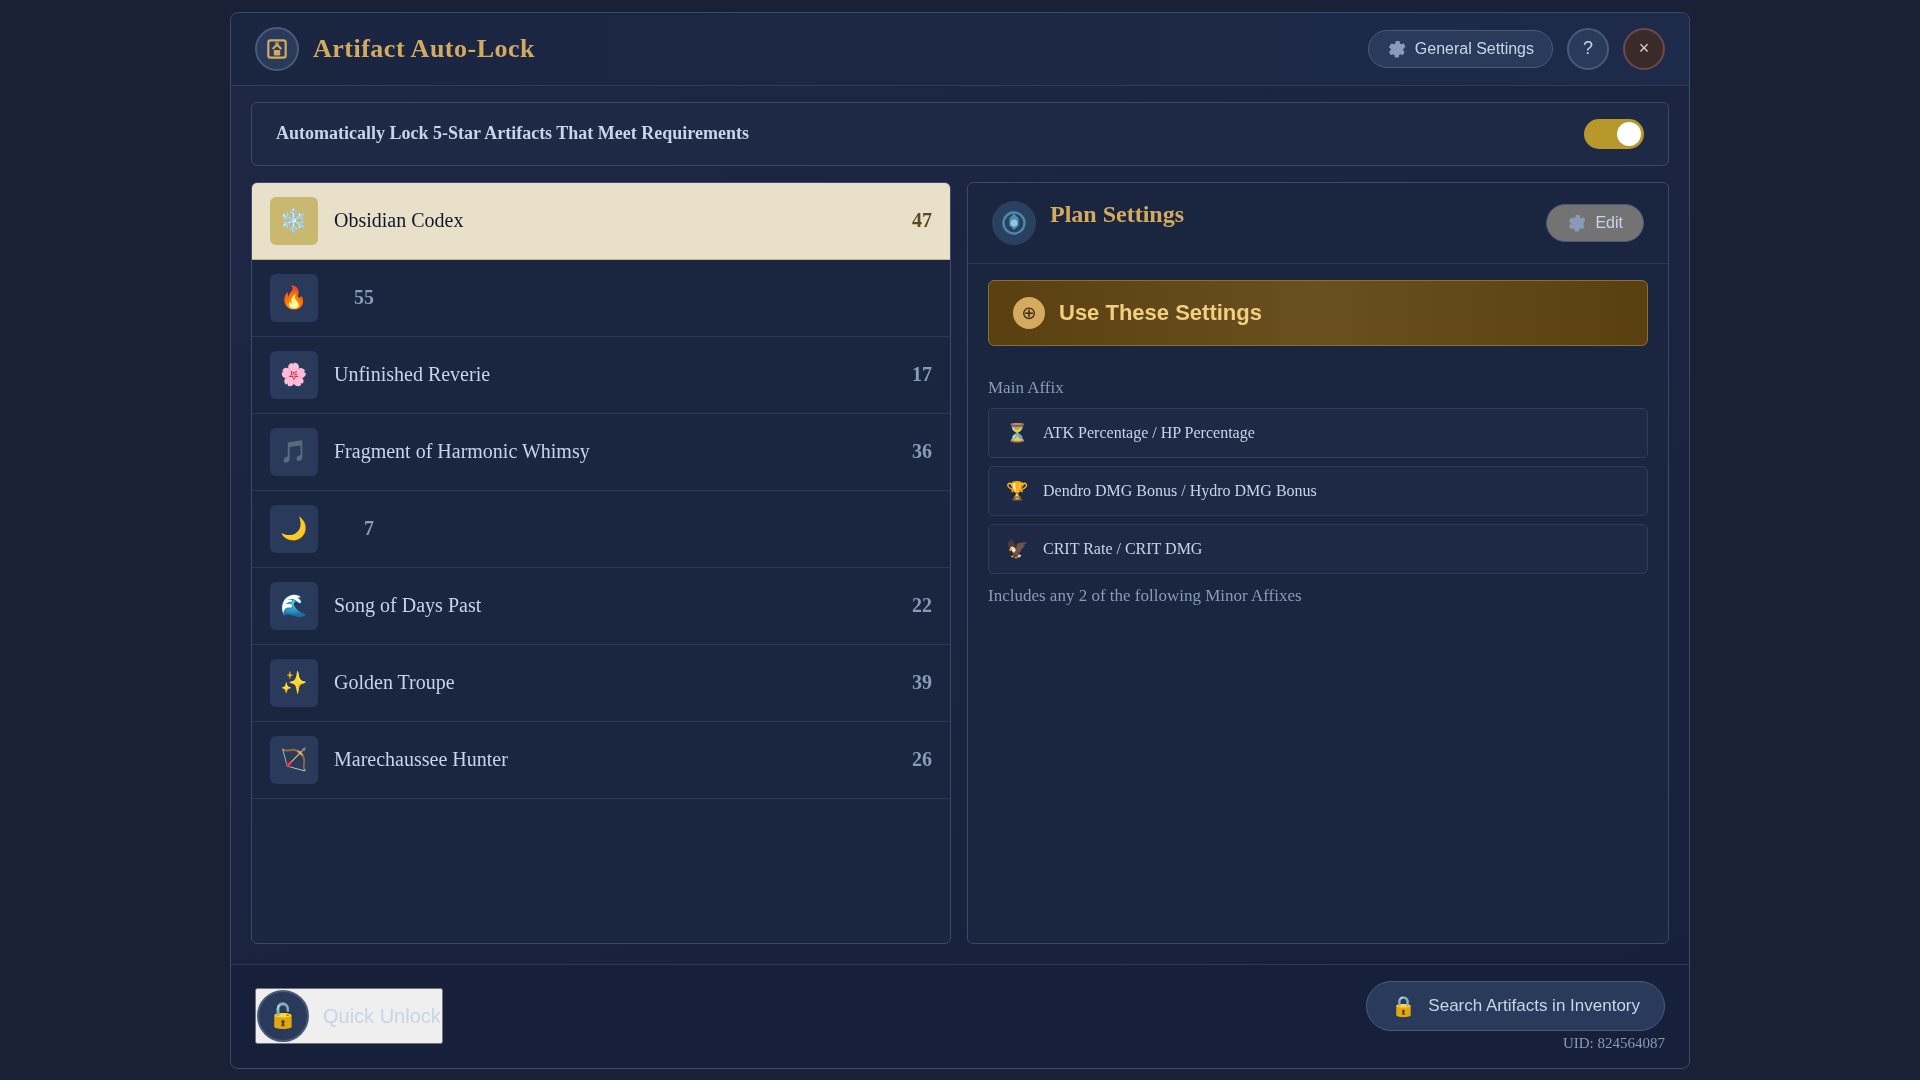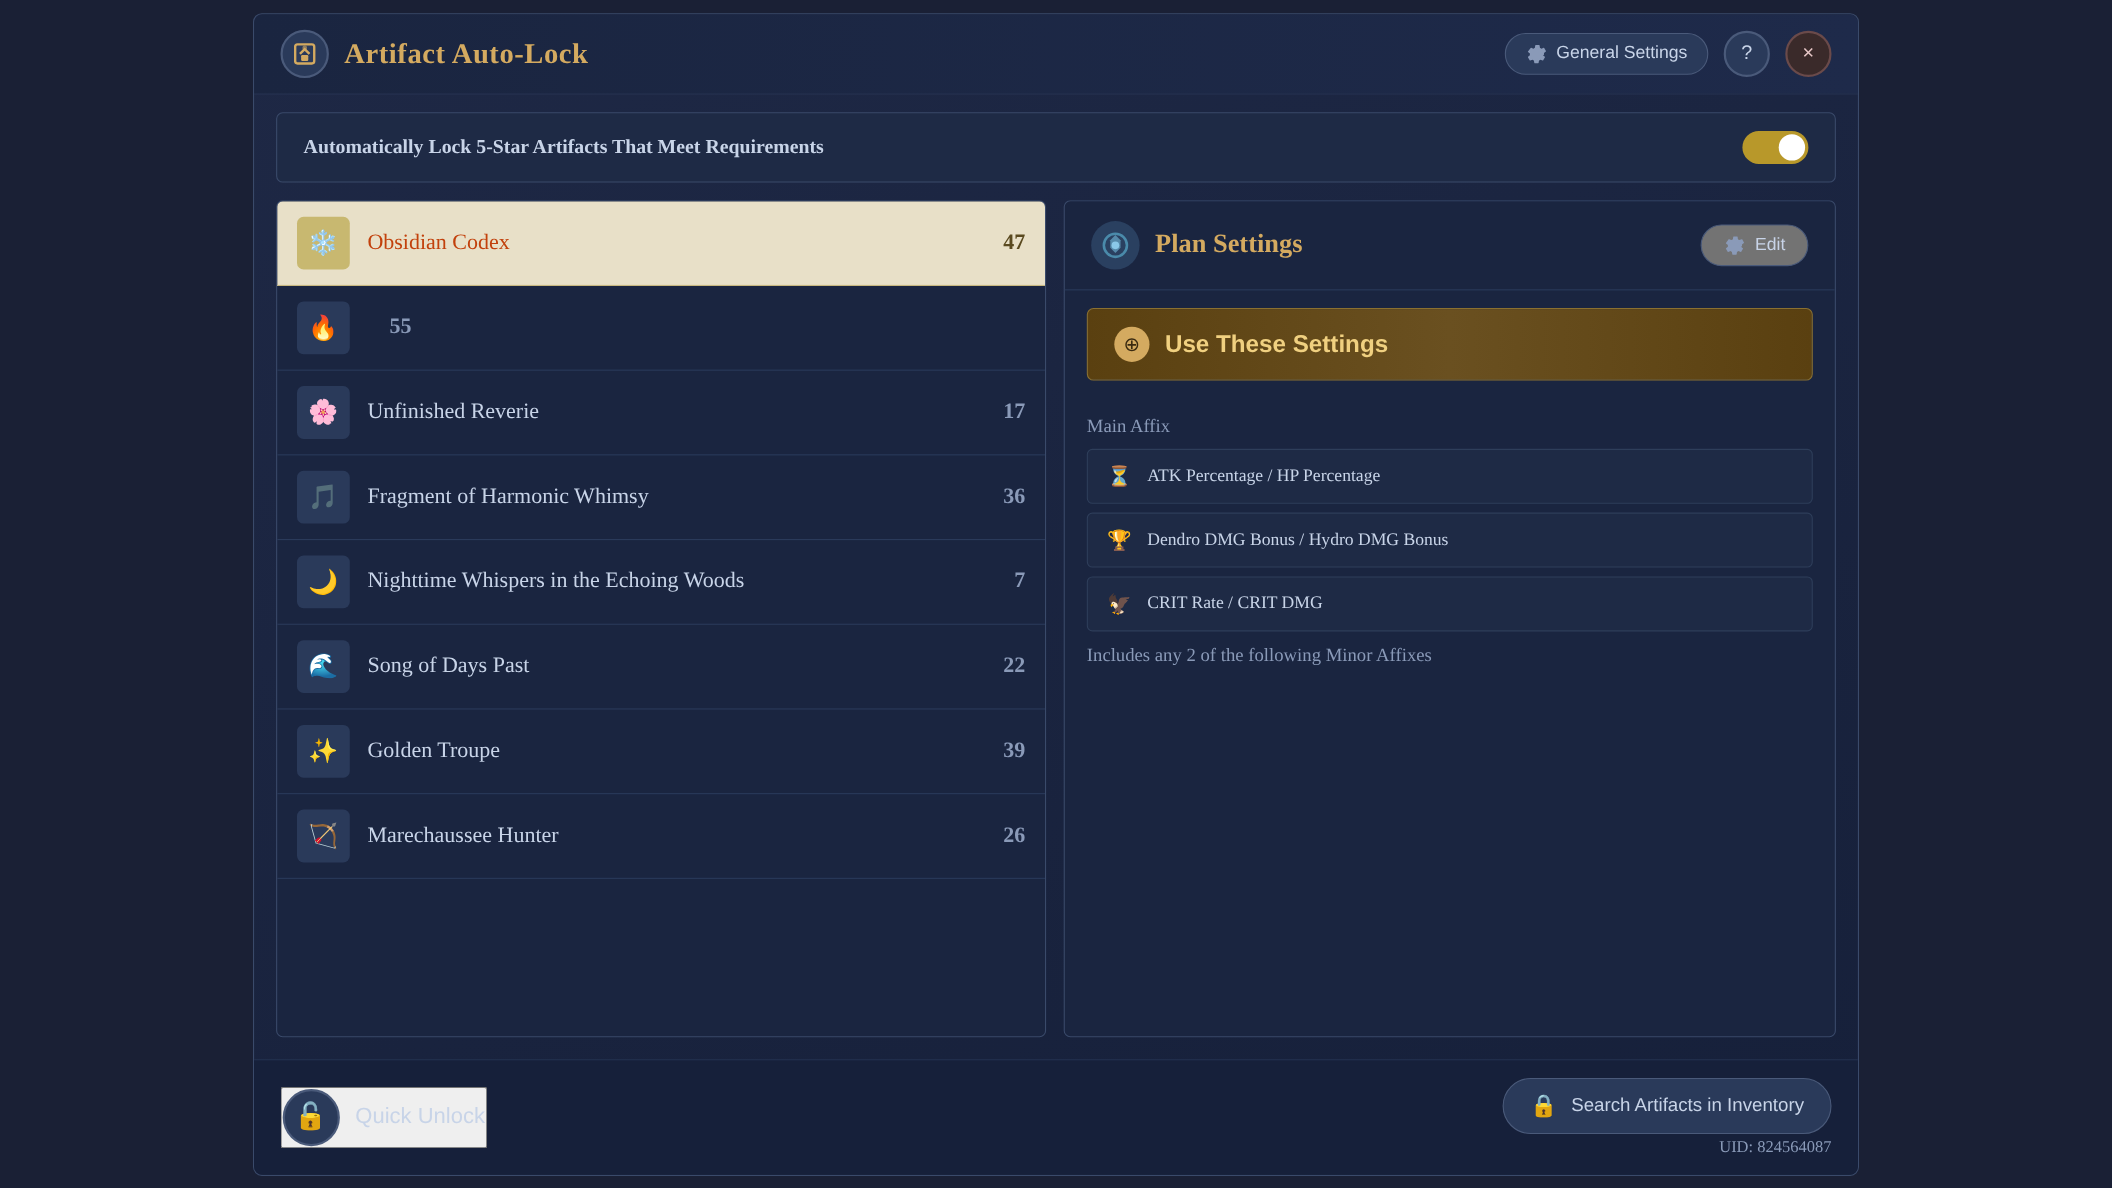--- a/index.html
+++ b/index.html
@@ -185,21 +185,21 @@
       cursor: pointer;
       transition: background 0.15s;
     }
 
     .artifact-item.selected {
       background: #e8e0c8;
       border-bottom-color: #c8b880;
     }
 
     .artifact-item.selected .artifact-name {
-      color: #c2410c;
+      color: #0f172a;
     }
 
     .artifact-item.selected .artifact-count {
       color: #5a4a20;
     }
 
     .artifact-icon {
       width: 48px;
       height: 48px;
       background: #2a3a5a;
@@ -244,21 +244,21 @@
     .plan-header {
       display: flex;
       align-items: center;
       justify-content: space-between;
       padding: 18px 24px;
       border-bottom: 1px solid #2a3a5a;
     }
 
     .plan-title-row {
       display: flex;
-      align-items: center;
+      align-items: flex-start;
       gap: 14px;
     }
 
     .plan-icon {
       width: 44px;
       height: 44px;
       background: #2a4060;
       border-radius: 50%;
       display: flex;
       align-items: center;
@@ -495,21 +495,20 @@
       <span class="artifact-name">Unfinished Reverie</span>
       <span class="artifact-count">17</span>
     </div>
           <div class="artifact-item">
       <div class="artifact-icon">🎵</div>
       <span class="artifact-name">Fragment of Harmonic Whimsy</span>
       <span class="artifact-count">36</span>
     </div>
           <div class="artifact-item">
       <div class="artifact-icon">🌙</div>
-      <span class="artifact-name">Nighttime Whispers in the Echoing Woods</span>
       <span class="artifact-count">7</span>
     </div>
           <div class="artifact-item">
       <div class="artifact-icon">🌊</div>
       <span class="artifact-name">Song of Days Past</span>
       <span class="artifact-count">22</span>
     </div>
           <div class="artifact-item">
       <div class="artifact-icon">✨</div>
       <span class="artifact-name">Golden Troupe</span>

